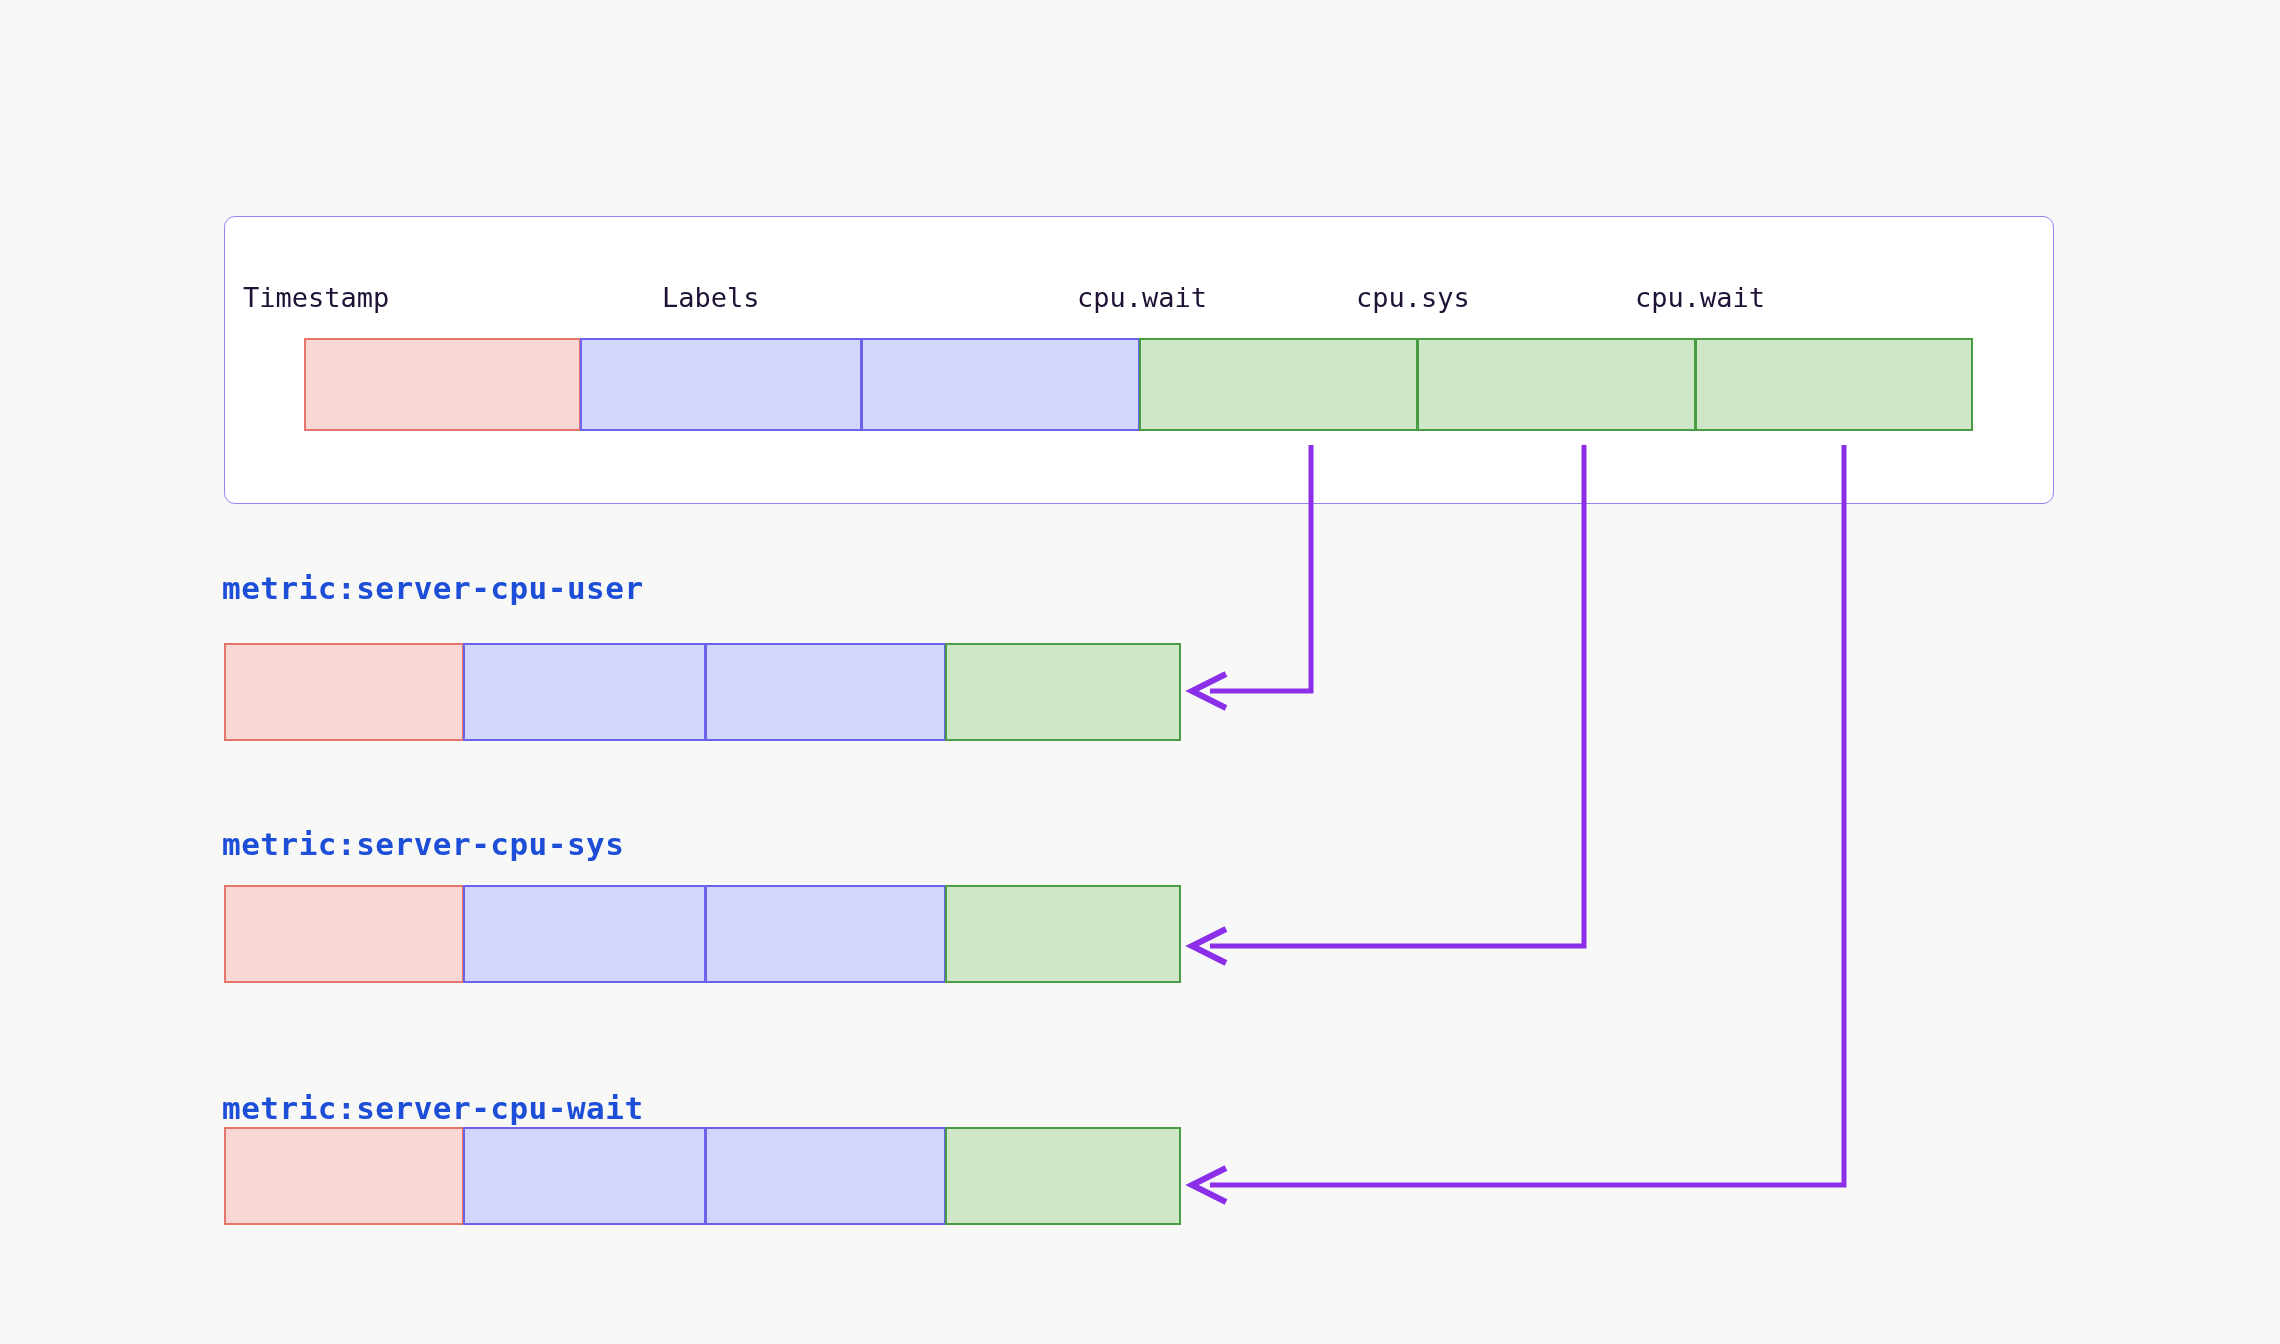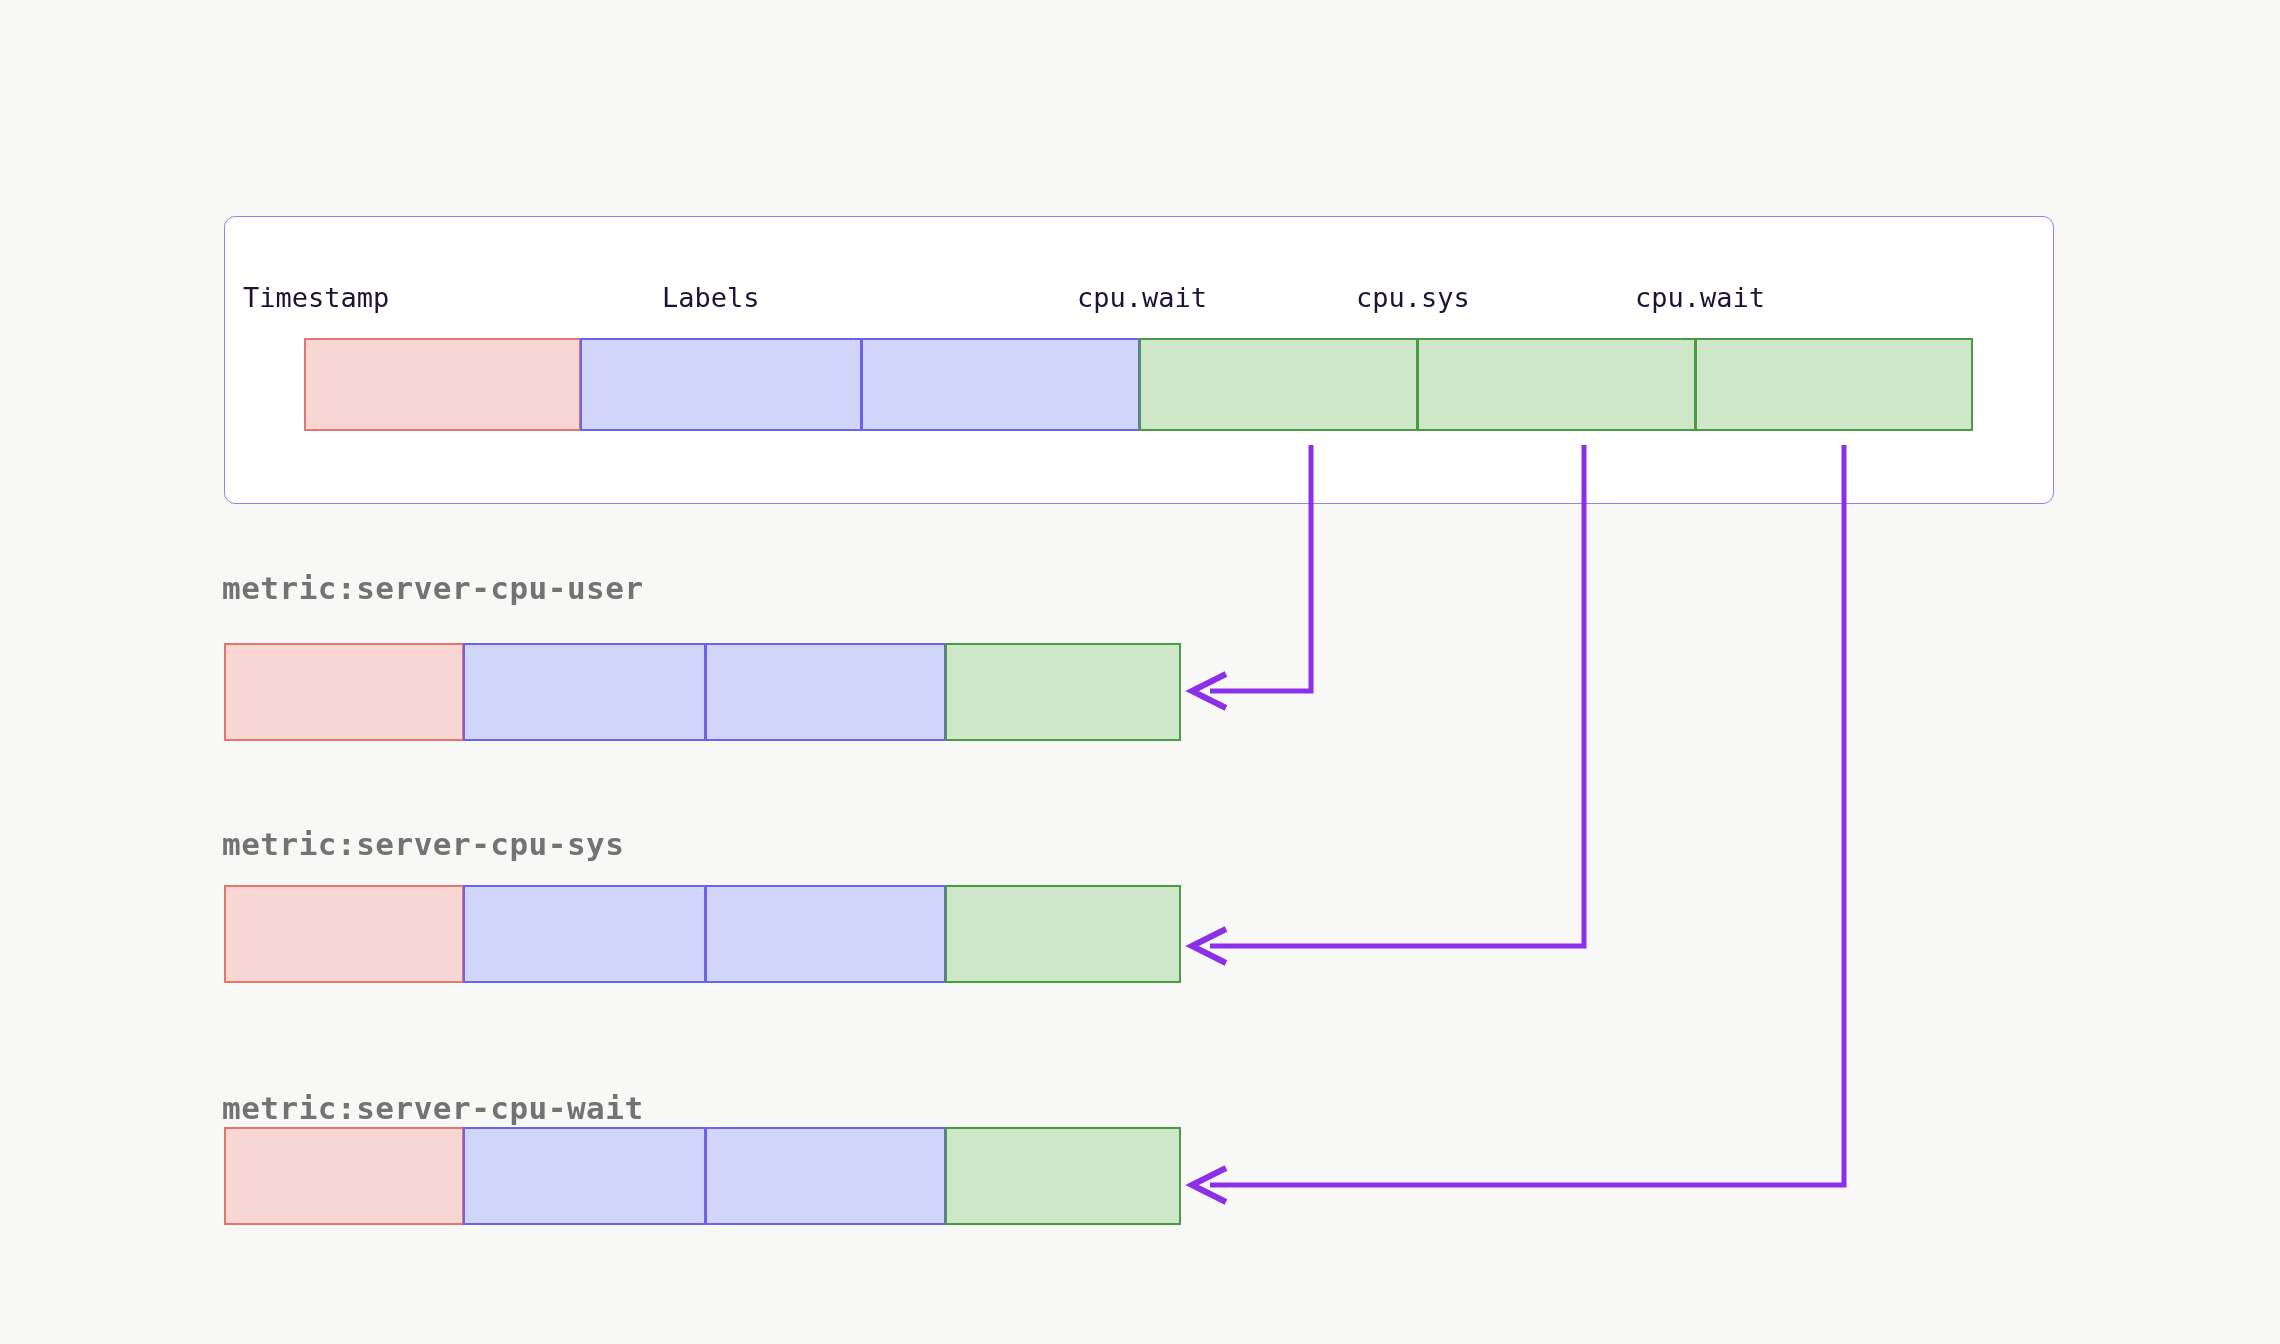--- a/index.html
+++ b/index.html
@@ -52,21 +52,21 @@
   }
   .cell.pink  { background: #f8d6d3; border-color: #e4766b; }
   .cell.blue  { background: #d3d6fb; border-color: #6b63ee; }
   .cell.green { background: #cee7c8; border-color: #4a9c43; }
 
   .metric-label {
     position: absolute;
     left: 222px;
     font-size: 31px;
     font-weight: bold;
-    color: #737373;
+    color: #1d4ed8;
     letter-spacing: 0.5px;
     white-space: pre;
     font-family: "DejaVu Sans Mono", "Liberation Mono", monospace;
   }
 
   .mcell {
     position: absolute;
     height: 98px;
     border-width: 2px;
     border-style: solid;

